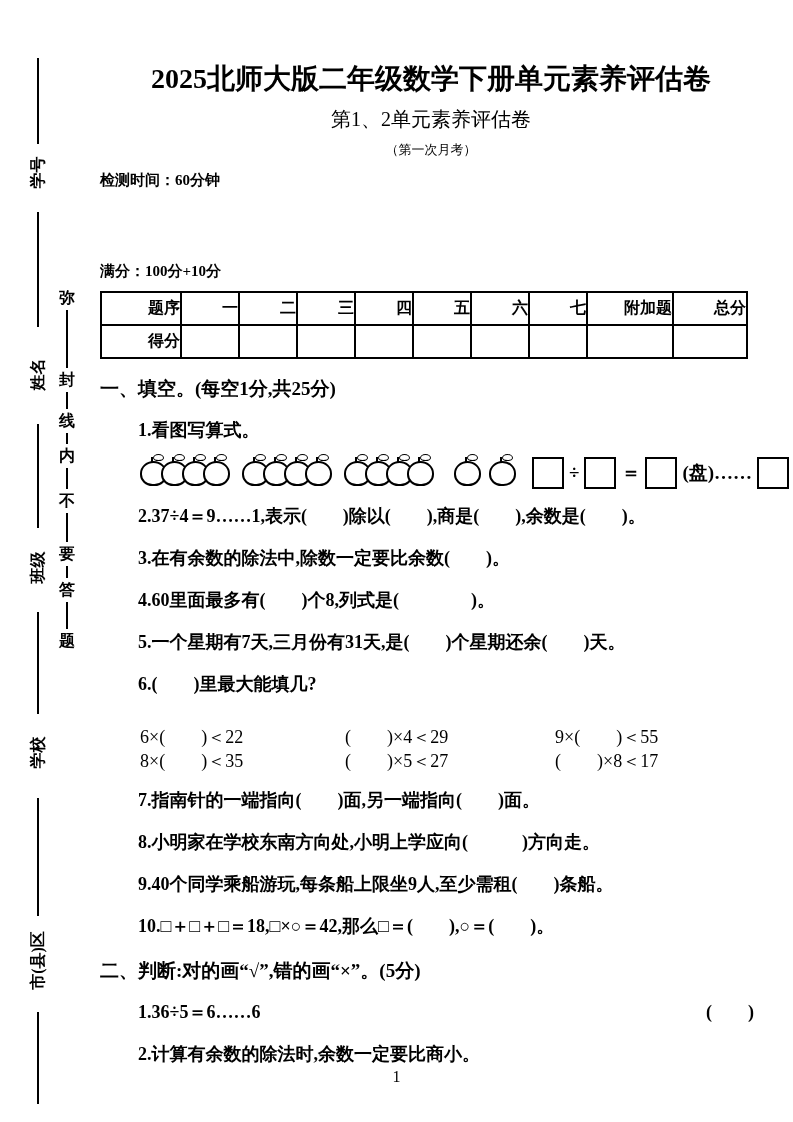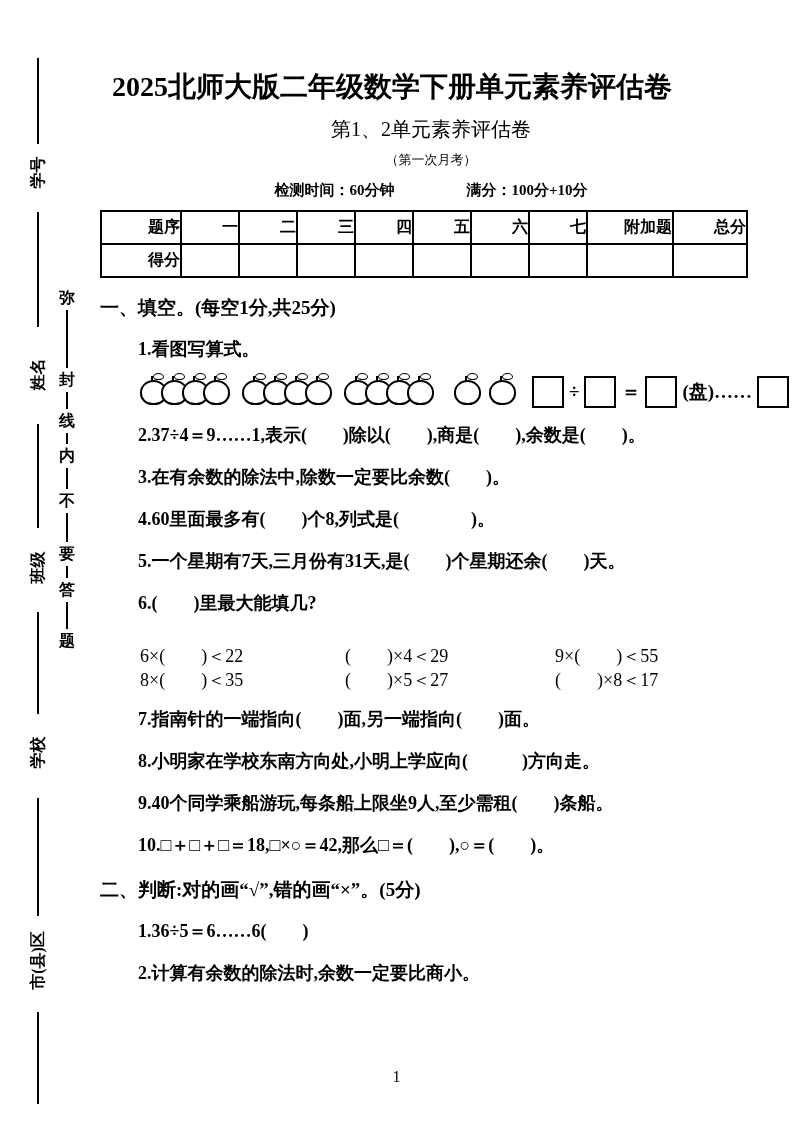--- a/index.html
+++ b/index.html
@@ -16,44 +16,44 @@
   .seal-col{
     position:absolute;left:56px;top:286px;width:22px;
     display:flex;flex-direction:column;align-items:center;
   }
   .seal-char{font-size:16px;font-weight:bold;line-height:20px;margin:2px 0;}
   .dash{width:2px;background:#000;}
   .d1{height:58px;} .d2{height:17px;} .d3{height:11px;} .d4{height:21px;}
   .d5{height:29px;} .d6{height:12px;} .d7{height:27px;}
   
   .content{position:absolute;left:100px;top:58px;width:662px;}
-  .title{text-align:left;font-size:28px;font-weight:bold;margin:12px;line-height:34px;}
+  .title{text-align:center;font-size:28px;font-weight:bold;margin:4px;line-height:34px;}
   .subtitle{text-align:center;font-size:20px;font-weight:normal;margin:10px 0 0;}
   .note{text-align:center;font-size:13px;margin:8px 0 0;}
-  .infoline{display:flex;justify-content:center;gap:72px;font-size:15px;font-weight:bold;margin-top:12px;}
+  .infoline{display:flex;justify-content:center;gap:72px;font-size:15px;font-weight:bold;margin-top:12px;flex-direction:column;}
   table{border-collapse:collapse;margin-top:10px;}
   td{border:2px solid #000;height:31px;text-align:right;font-size:16px;font-weight:bold;padding:0;}
   .c-first{width:78px;} .c-num{width:56px;} .c-extra{width:84px;} .c-total{width:72px;}
   .sec{font-size:19px;font-weight:bold;margin:16px 0 0;line-height:28px;font-family:Liberation Serif, serif;}
   .item{font-size:18px;font-weight:bold;margin:13px 0 0;padding-left:38px;line-height:29px;}
   
   .figure{display:flex;align-items:center;margin:12px 0 2px 40px;}
   .apple{position:relative;width:23px;height:21px;border:2px solid #000;border-radius:50% 50% 46% 46%;background:#fff;flex:none;}
   .apple::before{content:"";position:absolute;left:9px;top:-6px;width:2px;height:6px;background:#000;}
   .apple::after{content:"";position:absolute;left:11px;top:-9px;width:9px;height:5px;border:1.5px solid #000;border-radius:60% 60% 60% 60%/70% 70% 50% 50%;background:#fff;}
   .cluster{display:flex;margin-right:12px;}
   .cluster .apple + .apple{margin-left:-6px;}
   .single{margin-left:8px;}
   .abox{width:28px;height:28px;border:2px solid #000;flex:none;margin:0 5px;background:#fff;}
   .first-box{margin-left:16px;}
   .figsym{font-size:19px;font-weight:bold;white-space:nowrap;}
   
   .exprs{display:grid;grid-template-columns:205px 210px 180px;padding-left:40px;margin-top:26px;font-size:18px;font-weight:normal;}
   
-  .judge-row{display:flex;justify-content:flex-start;padding-right:8px;}
+  .judge-row{display:flex;justify-content:space-between;padding-right:8px;}
   .pagenum{position:absolute;left:0;right:0;bottom:36px;text-align:center;font-size:16px;}
 </style>
 </head>
 <body>
 
 <div class="page">
 
   <aside>
     <span class="vline" style="top:58px;height:86px"></span>
     <span class="vline" style="top:212px;height:115px"></span>

